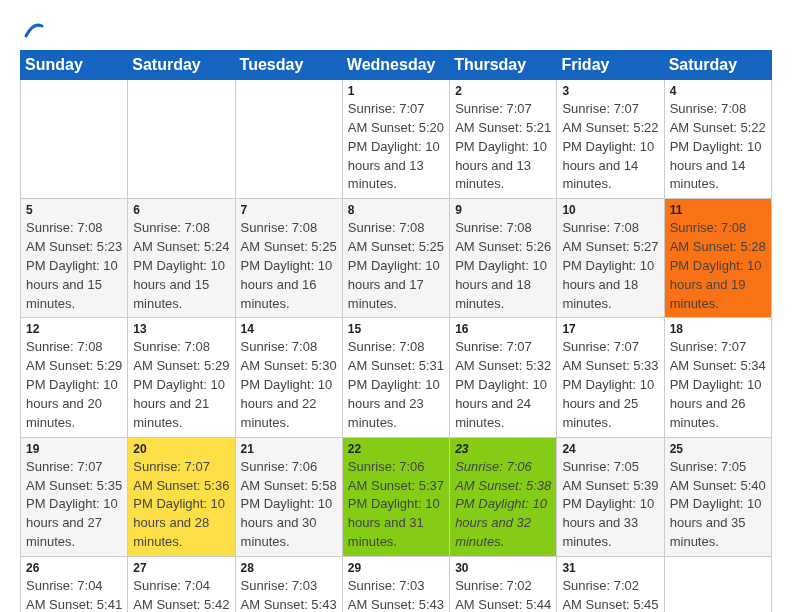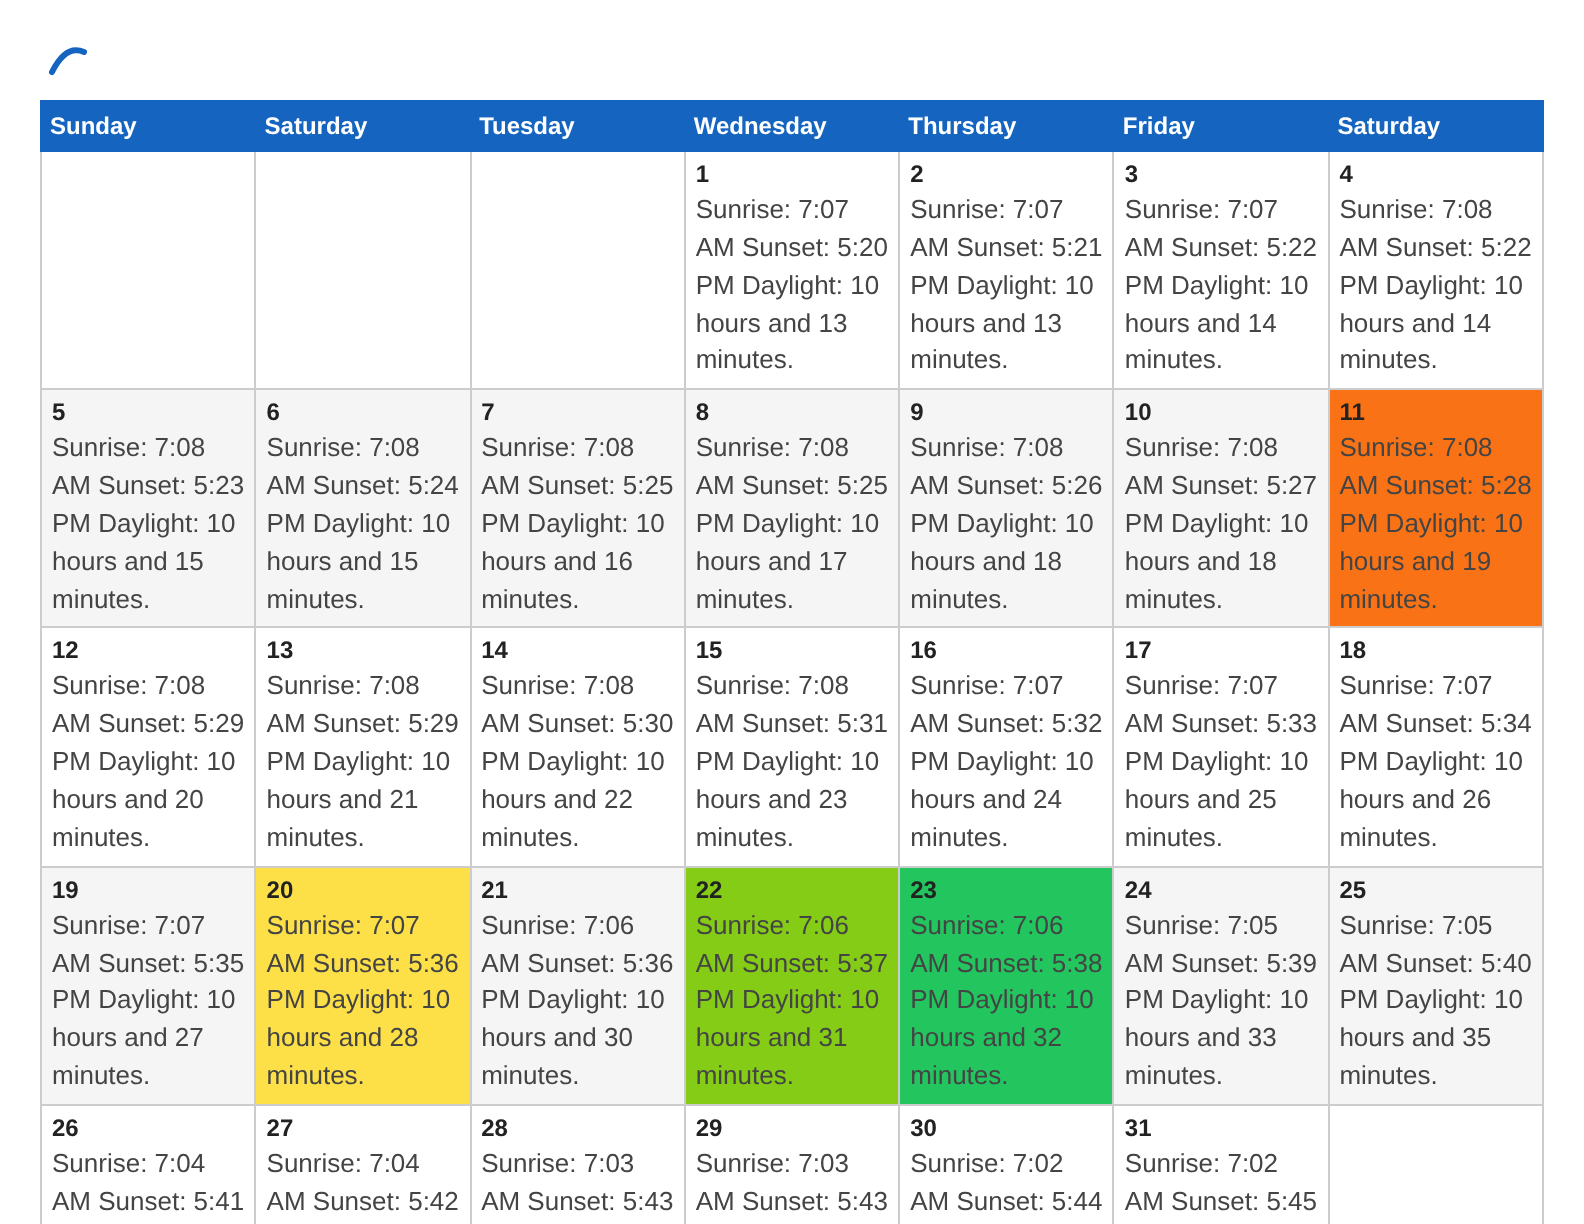--- a/index.html
+++ b/index.html
@@ -53,21 +53,21 @@
       margin-top: 2px;
     }
     .calendar {
       width: 100%;
       border-collapse: collapse;
       table-layout: fixed;
     }
     .calendar th {
       background: #1565c0;
       color: #fff;
-      font-size: 12px;
+      font-size: 16px;
       font-weight: bold;
       padding: 5px 4px;
       text-align: left;
       border: 1px solid #1565c0;
     }
     .calendar td {
       vertical-align: top;
       border: 1px solid #ccc;
       padding: 4px 5px;
       font-size: 10px;
@@ -275,32 +275,32 @@
           <td style="background: #fde047;">
             <span class="day-num">20</span>
             <div class="day-info">Sunrise: 7:07 AM
 Sunset: 5:36 PM
 Daylight: 10 hours
 and 28 minutes.</div>
           </td>
           <td style="background: rgb(245, 245, 245);">
             <span class="day-num">21</span>
             <div class="day-info">Sunrise: 7:06 AM
-Sunset: 5:36 PM
+Sunset: 5:58 PM
 Daylight: 10 hours
 and 30 minutes.</div>
           </td>
           <td style="background: #84cc16;">
             <span class="day-num">22</span>
             <div class="day-info">Sunrise: 7:06 AM
 Sunset: 5:37 PM
 Daylight: 10 hours
 and 31 minutes.</div>
           </td>
-          <td style="background: #22c55e;">
+          <td style="background: #84cc16; font-style: italic;">
             <span class="day-num">23</span>
             <div class="day-info">Sunrise: 7:06 AM
 Sunset: 5:38 PM
 Daylight: 10 hours
 and 32 minutes.</div>
           </td>
           <td style="background: rgb(245, 245, 245);">
             <span class="day-num">24</span>
             <div class="day-info">Sunrise: 7:05 AM
 Sunset: 5:39 PM

